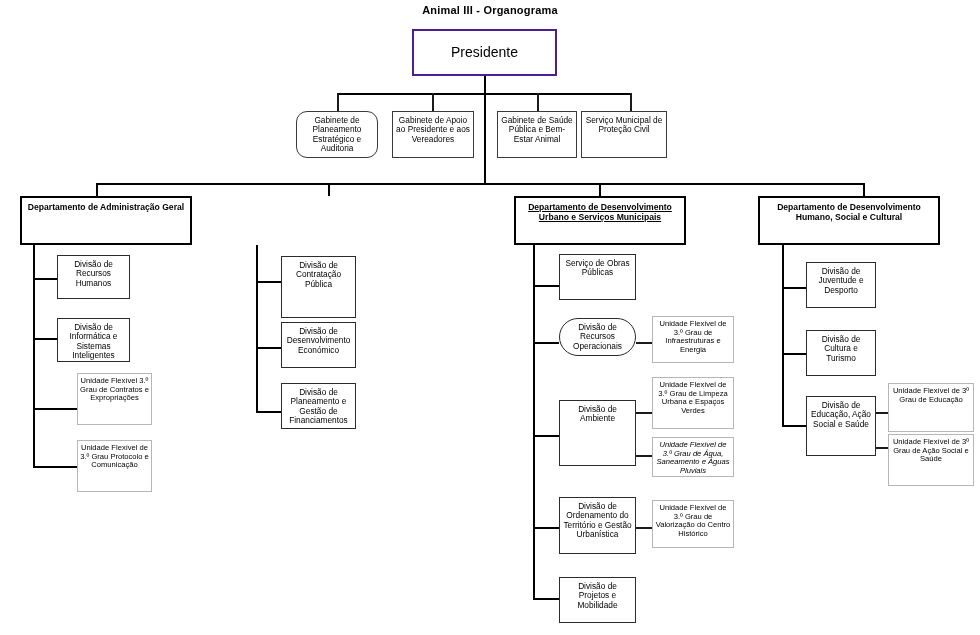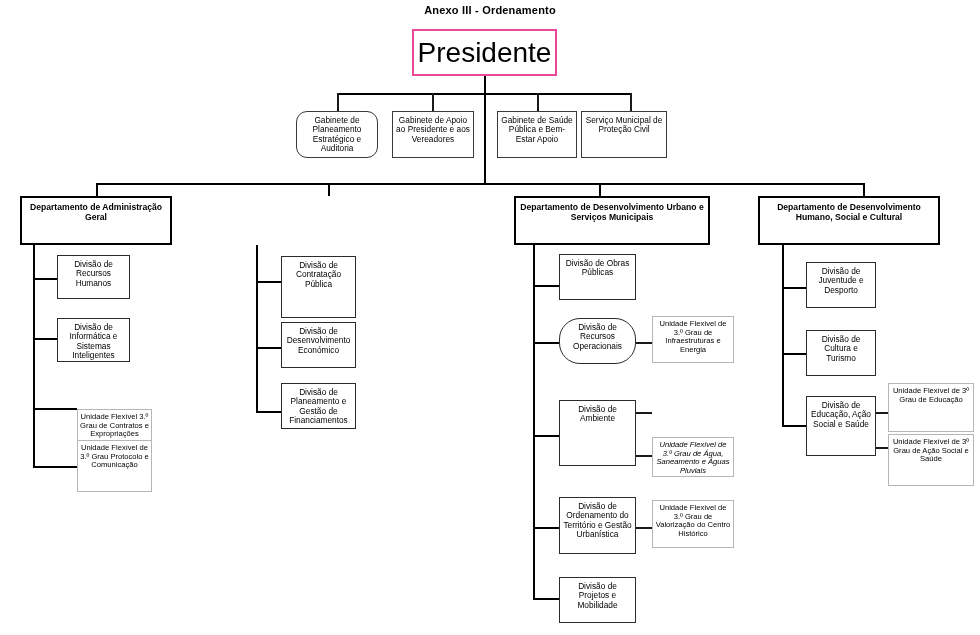--- a/index.html
+++ b/index.html
@@ -26,22 +26,22 @@
     display:flex;align-items:center;justify-content:center;
     text-align:center;
     background:#fff;
     line-height:1.12;
     padding:1px 2px;
   }
   .node span{display:block;width:100%;}
 
   
   .root{
-    border:2px solid #ec4899;
-    font-size:28px;
+    border:2px solid #4c1d95;
+    font-size:14px;
     align-items:center;
   }
   
   .cabinet{
     border:1.6px solid #3a3a3a;
     font-size:8.3px;
     align-items:flex-start;
     padding-top:4px;
   }
   
@@ -72,21 +72,21 @@
   .ln.v{width:2px;}
   .ln.thin{background:#1a1a1a;}
   .ln.h.thin{height:1.6px;}
   .ln.v.thin{width:1.6px;}
 </style>
 </head>
 <body>
 
 <div id="chart">
 
-  <div class="title">Anexo III - Ordenamento</div>
+  <div class="title">Animal III - Organograma</div>
 
   <div class="node root" style="left:412px;top:29px;width:145px;height:47px;">
     <span>Presidente</span>
   </div>
 
   <div class="ln v" style="left:484px;top:76px;width:2.4px;height:17px;"></div>
 
   <div class="ln h" style="left:337px;top:93px;width:294px;"></div>
 
   <div class="ln v" style="left:484px;top:93px;width:2.4px;height:92px;"></div>
@@ -96,55 +96,55 @@
   <div class="ln v thin" style="left:537px;top:93px;height:18px;"></div>
   <div class="ln v thin" style="left:630px;top:93px;height:18px;"></div>
 
   <div class="node cabinet" style="left:296px;top:111px;width:82px;height:47px;border-radius:11px;">
     <span>Gabinete de Planeamento Estratégico e Auditoria</span>
   </div>
   <div class="node cabinet" style="left:392px;top:111px;width:82px;height:47px;">
     <span>Gabinete de Apoio ao Presidente e aos Vereadores</span>
   </div>
   <div class="node cabinet" style="left:497px;top:111px;width:80px;height:47px;">
-    <span>Gabinete de Saúde Pública e Bem-Estar Apoio</span>
+    <span>Gabinete de Saúde Pública e Bem-Estar Animal</span>
   </div>
   <div class="node cabinet" style="left:581px;top:111px;width:86px;height:47px;">
     <span>Serviço Municipal de Proteção Civil</span>
   </div>
 
   <div class="ln h" style="left:96px;top:183px;width:769px;height:2.4px;"></div>
   <div class="ln v" style="left:96px;top:183px;height:13px;"></div>
   <div class="ln v" style="left:328px;top:183px;height:13px;"></div>
   <div class="ln v" style="left:599px;top:183px;height:13px;"></div>
   <div class="ln v" style="left:863px;top:183px;height:13px;"></div>
 
-  <div class="node dept" style="left:20px;top:196px;width:152px;height:49px;">
+  <div class="node dept" style="left:20px;top:196px;width:172px;height:49px;">
     <span>Departamento de Administração Geral</span>
   </div>
-  <div class="node dept" style="left:514px;top:196px;width:196px;height:49px;">
+  <div class="node dept" style="left:514px;top:196px;width:172px;height:49px;text-decoration:underline;">
     <span>Departamento de Desenvolvimento Urbano e Serviços Municipais</span>
   </div>
   <div class="node dept" style="left:758px;top:196px;width:182px;height:49px;">
     <span>Departamento de Desenvolvimento Humano, Social e Cultural</span>
   </div>
 
   <div class="ln v" style="left:33px;top:245px;height:223px;"></div>
   <div class="ln h" style="left:33px;top:278px;width:24px;"></div>
   <div class="ln h" style="left:33px;top:338px;width:24px;"></div>
   <div class="ln h" style="left:33px;top:408px;width:44px;"></div>
   <div class="ln h" style="left:33px;top:466px;width:44px;"></div>
 
   <div class="node division" style="left:57px;top:318px;width:73px;height:44px;">
     <span>Divisão de Informática e Sistemas Inteligentes</span>
   </div>
   <div class="node division" style="left:57px;top:255px;width:73px;height:44px;">
     <span>Divisão de Recursos Humanos</span>
   </div>
-  <div class="node unit" style="left:77px;top:373px;width:75px;height:52px;margin-top:36px;">
+  <div class="node unit" style="left:77px;top:373px;width:75px;height:52px;">
     <span>Unidade Flexível 3.º Grau de Contratos e Expropriações</span>
   </div>
   <div class="node unit" style="left:77px;top:440px;width:75px;height:52px;">
     <span>Unidade Flexível de 3.º Grau Protocolo e Comunicação</span>
   </div>
 
   <div class="ln v" style="left:256px;top:245px;height:168px;"></div>
   <div class="ln h" style="left:256px;top:281px;width:25px;"></div>
   <div class="ln h" style="left:256px;top:347px;width:25px;"></div>
   <div class="ln h" style="left:256px;top:411px;width:25px;"></div>
@@ -160,41 +160,44 @@
   </div>
 
   <div class="ln v" style="left:533px;top:245px;height:355px;"></div>
   <div class="ln h" style="left:533px;top:285px;width:26px;"></div>
   <div class="ln h" style="left:533px;top:342px;width:26px;"></div>
   <div class="ln h" style="left:533px;top:435px;width:26px;"></div>
   <div class="ln h" style="left:533px;top:527px;width:26px;"></div>
   <div class="ln h" style="left:533px;top:598px;width:26px;"></div>
 
   <div class="node division" style="left:559px;top:254px;width:77px;height:46px;">
-    <span>Divisão de Obras Públicas</span>
-  </div>
-  <div class="node division" style="left:559px;top:318px;width:77px;height:46px;border-radius:21px;">
+    <span>Serviço de Obras Públicas</span>
+  </div>
+  <div class="node division" style="left:559px;top:318px;width:77px;height:38px;border-radius:21px;">
     <span>Divisão de Recursos Operacionais</span>
   </div>
   <div class="node division" style="left:559px;top:400px;width:77px;height:66px;">
     <span>Divisão de Ambiente</span>
   </div>
   <div class="node division" style="left:559px;top:497px;width:77px;height:57px;">
     <span>Divisão de Ordenamento do Território e Gestão Urbanística</span>
   </div>
   <div class="node division" style="left:559px;top:577px;width:77px;height:46px;">
     <span>Divisão de Projetos e Mobilidade</span>
   </div>
 
   <div class="ln h thin" style="left:636px;top:342px;width:16px;"></div>
   <div class="node unit" style="left:652px;top:316px;width:82px;height:47px;">
     <span>Unidade Flexível de 3.º Grau de Infraestruturas e Energia</span>
   </div>
 
   <div class="ln h thin" style="left:636px;top:412px;width:16px;"></div>
+  <div class="node unit" style="left:652px;top:377px;width:82px;height:52px;">
+    <span>Unidade Flexível de 3.º Grau de Limpeza Urbana e Espaços Verdes</span>
+  </div>
 
   <div class="ln h thin" style="left:636px;top:455px;width:16px;"></div>
   <div class="node unit" style="left:652px;top:437px;width:82px;height:40px;font-style:italic;">
     <span>Unidade Flexível de 3.º Grau de Água, Saneamento e Águas Pluviais</span>
   </div>
 
   <div class="ln h thin" style="left:636px;top:527px;width:16px;"></div>
   <div class="node unit" style="left:652px;top:500px;width:82px;height:48px;">
     <span>Unidade Flexível de 3.º Grau de Valorização do Centro Histórico</span>
   </div>

